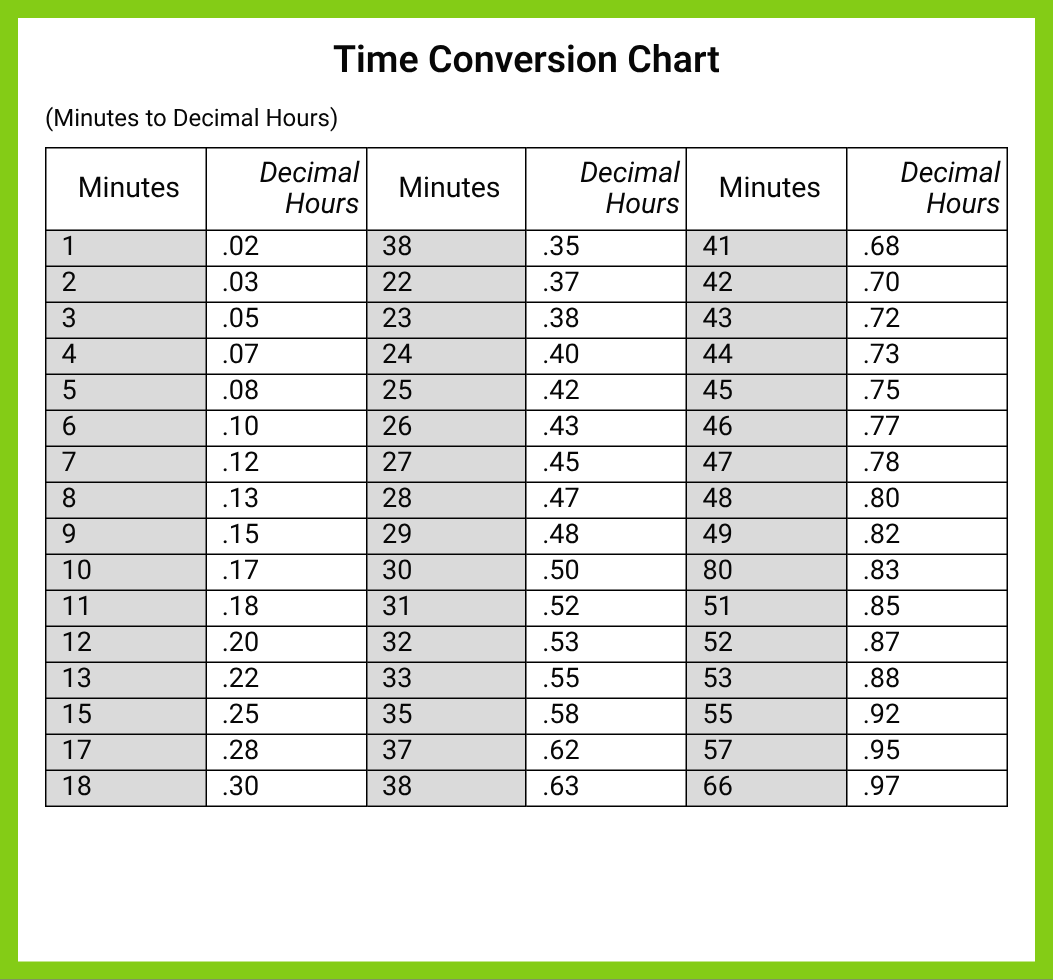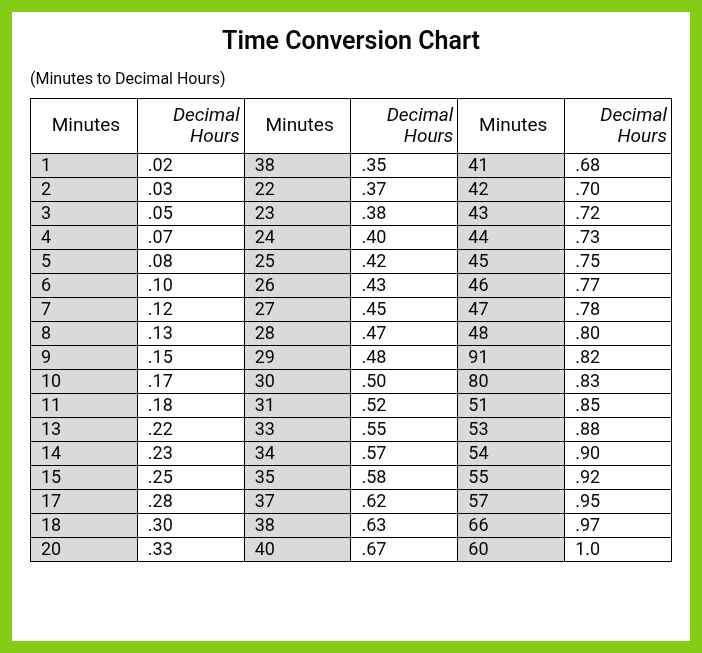--- a/index.html
+++ b/index.html
@@ -155,56 +155,56 @@
             <td class="shaded">28</td>
             <td>.47</td>
             <td class="shaded">48</td>
             <td>.80</td>
           </tr>
           <tr>
             <td class="shaded">9</td>
             <td>.15</td>
             <td class="shaded">29</td>
             <td>.48</td>
-            <td class="shaded">91</td>
+            <td class="shaded">49</td>
             <td>.82</td>
           </tr>
           <tr>
             <td class="shaded">10</td>
             <td>.17</td>
             <td class="shaded">30</td>
             <td>.50</td>
             <td class="shaded">80</td>
             <td>.83</td>
           </tr>
           <tr>
             <td class="shaded">11</td>
             <td>.18</td>
             <td class="shaded">31</td>
             <td>.52</td>
             <td class="shaded">51</td>
             <td>.85</td>
           </tr>
           <tr>
+            <td class="shaded">12</td>
+            <td>.20</td>
+            <td class="shaded">32</td>
+            <td>.53</td>
+            <td class="shaded">52</td>
+            <td>.87</td>
+          </tr>
+          <tr>
             <td class="shaded">13</td>
             <td>.22</td>
             <td class="shaded">33</td>
             <td>.55</td>
             <td class="shaded">53</td>
             <td>.88</td>
           </tr>
           <tr>
-            <td class="shaded">14</td>
-            <td>.23</td>
-            <td class="shaded">34</td>
-            <td>.57</td>
-            <td class="shaded">54</td>
-            <td>.90</td>
-          </tr>
-          <tr>
             <td class="shaded">15</td>
             <td>.25</td>
             <td class="shaded">35</td>
             <td>.58</td>
             <td class="shaded">55</td>
             <td>.92</td>
           </tr>
           <tr>
             <td class="shaded">17</td>
             <td>.28</td>
@@ -214,24 +214,16 @@
             <td>.95</td>
           </tr>
           <tr>
             <td class="shaded">18</td>
             <td>.30</td>
             <td class="shaded">38</td>
             <td>.63</td>
             <td class="shaded">66</td>
             <td>.97</td>
           </tr>
-          <tr>
-            <td class="shaded">20</td>
-            <td>.33</td>
-            <td class="shaded">40</td>
-            <td>.67</td>
-            <td class="shaded">60</td>
-            <td>1.0</td>
-          </tr>
         </tbody>
     </table>
   </div>
 </div>
 
 </body></html>

